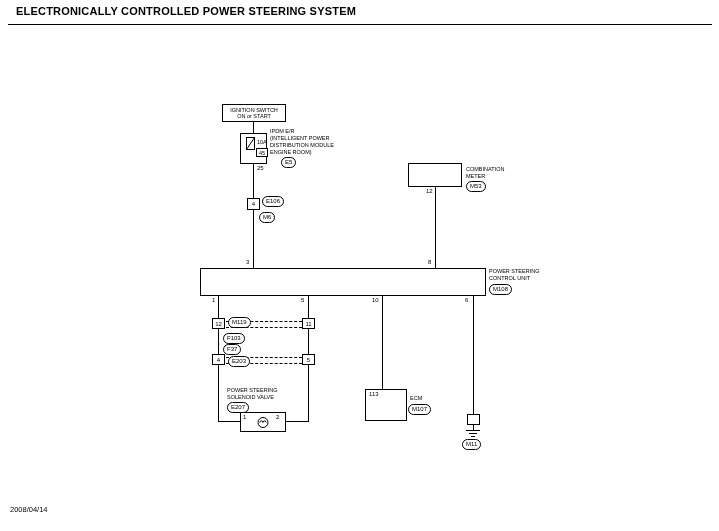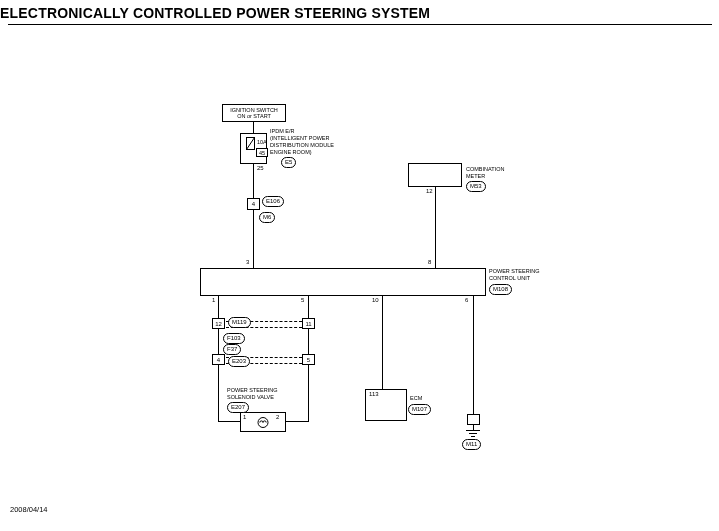--- a/index.html
+++ b/index.html
@@ -1,21 +1,21 @@
 <!DOCTYPE html>
 <html><head>
 <meta charset="utf-8">
 <style>
   html,body { margin:0; padding:0; background:#fff; }
   .page {
     position:relative; width:719px; height:531px; background:#ffffff;
     font-family:"Liberation Sans", sans-serif; color:#000; overflow:hidden;
   }
   .abs { position:absolute; }
-  .title { position:absolute; left:0; top:5px; font-size:14px; font-weight:bold; letter-spacing:.2px; white-space:nowrap; }
+  .title { position:absolute; left:16px; top:5px; font-size:11px; font-weight:bold; letter-spacing:.2px; white-space:nowrap; }
   .rule { position:absolute; left:8px; top:24px; width:704px; height:1px; background:#000; }
   .date { position:absolute; left:10px; top:505px; font-size:7.5px; }
 
   .lbl { position:absolute; font-size:6px; line-height:7px; white-space:nowrap; z-index:4; }
   .lbl.sm { font-size:5.5px; line-height:6.5px; }
 
   .wire { position:absolute; background:#000; z-index:1; }
 
   .cbox { position:absolute; border:1px solid #000; background:#fff; box-sizing:border-box; z-index:2; }
 

